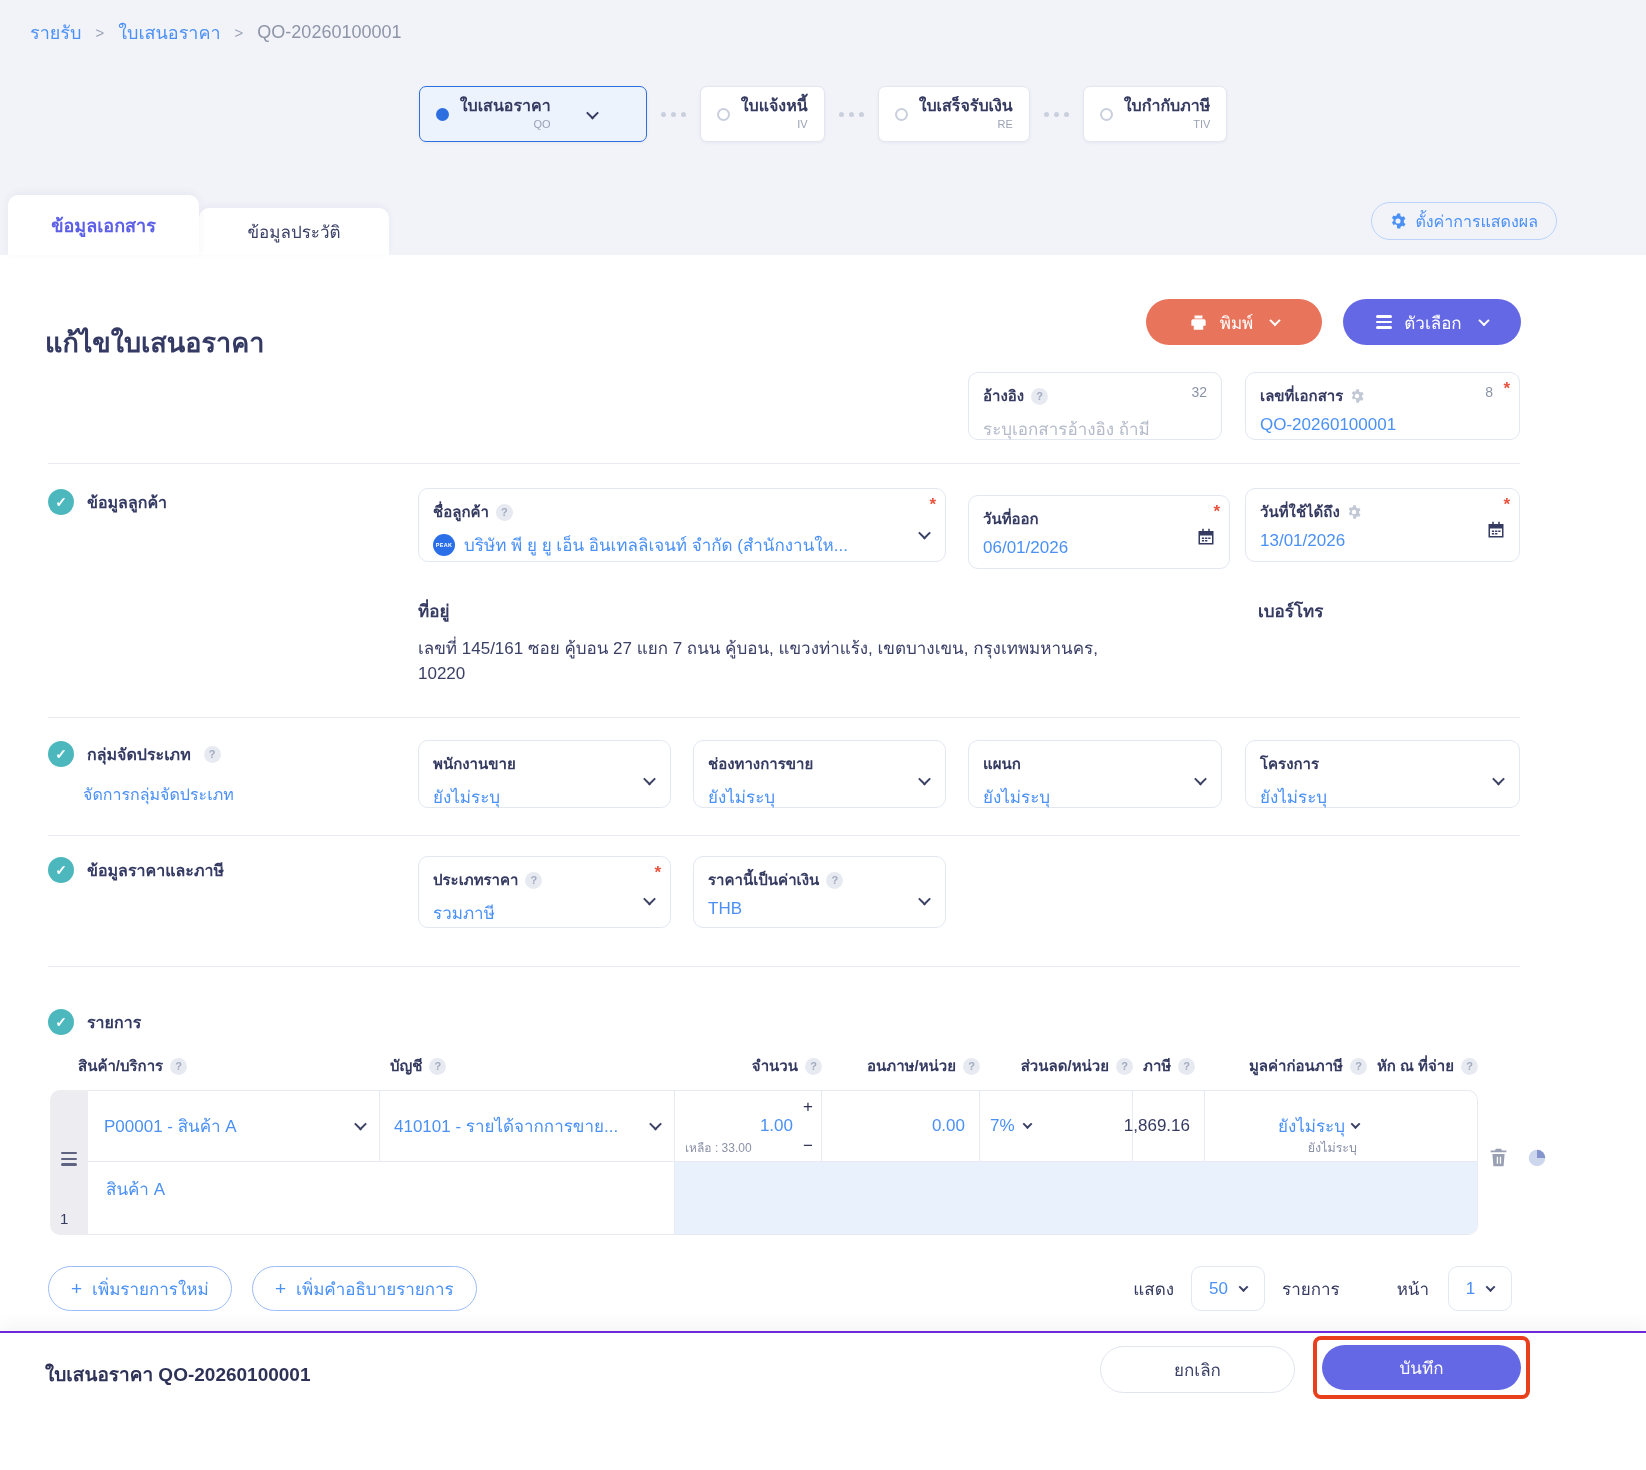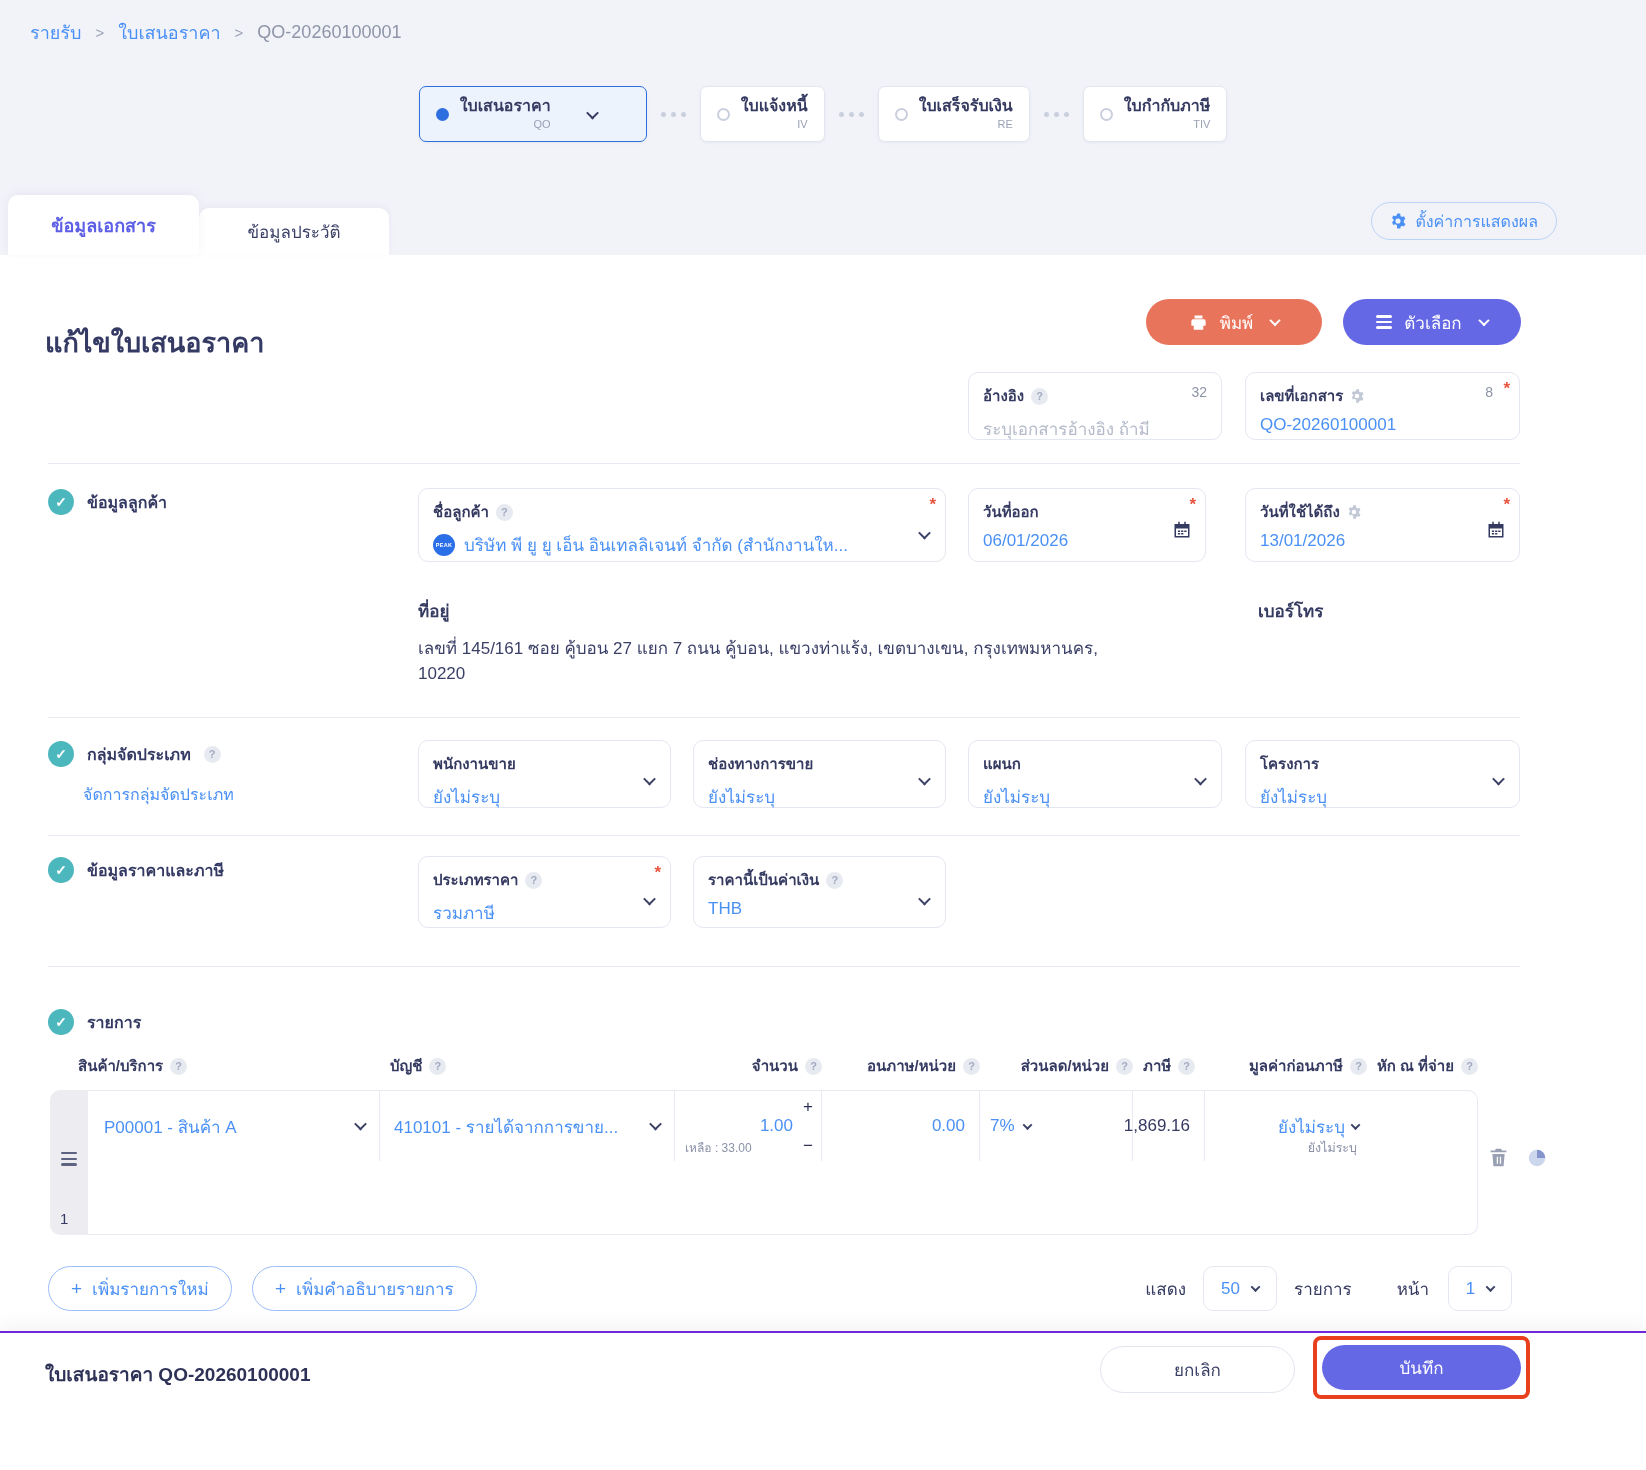--- a/index.html
+++ b/index.html
@@ -64,21 +64,21 @@
   .req { position:absolute; top:6px; right:9px; color:#e8543f; font-size:17px; font-weight:bold; }
   .qicon { width:17px; height:17px; border-radius:50%; background:#e7eaf1; color:#a3abc0; font-size:11px;
            font-weight:bold; display:inline-flex; align-items:center; justify-content:center; flex:0 0 auto; }
   .qicon::before { content:"?"; }
   .gearicon { width:14px; height:14px; fill:#c3c8d6; flex:0 0 auto; }
   .boxchev { position:absolute; right:16px; bottom:22px; color:#3c4266; }
   .cal { position:absolute; right:14px; top:32px; width:18px; height:18px; fill:#353a61; }
   .box-ref   { left:968px;  top:117px; width:254px; height:68px; }
   .box-doc   { left:1245px; top:117px; width:275px; height:68px; }
   .box-customer { left:418px; top:233px; width:528px; height:74px; }
-  .box-issue { left:968px;  top:233px; width:238px; height:74px; }
+  .box-issue { left:968px;  top:240px; width:262px; height:74px; }
   .box-valid { left:1245px; top:233px; width:275px; height:74px; }
   .withavatar { display:flex; align-items:center; gap:9px; padding-right:34px; }
   .avatar { width:22px; height:22px; border-radius:50%; background:#2a6fe8; color:#fff; font-size:5.5px;
             font-weight:bold; letter-spacing:0.3px; display:inline-flex; align-items:center; justify-content:center; flex:0 0 auto; }
   .ellip { white-space:nowrap; overflow:hidden; text-overflow:ellipsis; }
   .bluev { color:#4a90f5; }
   
   .divider { position:absolute; left:48px; right:126px; height:1px; background:#e9ebf3; }
   .d1 { top:208px; } .d2 { top:462px; } .d3 { top:580px; } .d4 { top:711px; }
   .sec { position:absolute; display:flex; align-items:center; gap:13px; }
@@ -140,21 +140,21 @@
   .addbtn { position:absolute; top:1011px; height:45px; border:1px solid #9cbdf8; border-radius:23px; background:#fff;
             color:#4a90f5; font-size:17px; font-family:inherit; display:flex; align-items:center; gap:10px;
             padding:0 22px; cursor:pointer; }
   .addbtn .plus::before { content:"+"; font-size:19px; }
   .btn-additem { left:48px; } .btn-adddesc { left:252px; }
   .pagination { position:absolute; top:1011px; right:134px; height:45px; display:flex; align-items:center; gap:17px; font-size:17px; color:#353a61; }
   .pgbox { height:45px; border:1px solid #e3e7f0; border-radius:10px; display:flex; align-items:center; justify-content:center;
            gap:12px; color:#4a90f5; cursor:pointer; }
   .pgbox .chev { color:#3c4266; width:7px; height:7px; }
   .pg-size { width:74px; } .pg-num { width:64px; margin-left:2px; }
-  .pg-gap { margin-left:28px; }
+  .pg-gap { margin-left:40px; }
   
   .footer { position:absolute; top:1331px; left:0; width:1646px; height:139px; background:#fff;
             border-top:2px solid #6d28d9; box-shadow:0 -6px 16px rgba(60,64,103,0.06); }
   .f-title { position:absolute; left:45px; top:26px; font-size:19px; font-weight:bold; color:#2e3257; }
   .btn-cancel { position:absolute; left:1100px; top:13px; width:195px; height:47px; border:1px solid #e1e5ee;
             border-radius:24px; background:#fff; color:#3a3f66; font-size:17px; font-family:inherit; cursor:pointer; }
   .save-highlight { position:absolute; left:1313px; top:3px; border:4px solid #e8401c; border-radius:8px; padding:5px; }
   .btn-save { width:199px; height:45px; border:none; border-radius:23px; background:#6568e4; color:#fff;
             font-size:17px; font-family:inherit; cursor:pointer; display:block; }
 </style>
@@ -459,20 +459,26 @@
           </div>
           <div class="cell c-prevat">
             <span>1,869.16</span>
           </div>
           <div class="cell c-wht">
             <span>ยังไม่ระบุ</span>
             <span class="chev"></span>
             <span class="wht-sub">ยังไม่ระบุ</span>
           </div>
         </div>
+        <div class="trow-desc">
+          <div class="cell c-desc">
+            <span>สินค้า A</span>
+          </div>
+          <div class="cell c-blue"></div>
+        </div>
       </div>
     </div>
     <svg class="row-trash" viewBox="0 0 24 24">
         <path d="M9 2h6l1 2h5v2H3V4h5l1-2zM5 8h14l-1.2 14H6.2L5 8zm5 3v8h1.5v-8H10zm3.5 0v8H15v-8h-1.5z"></path>
       </svg>
     <svg class="row-pie" viewBox="0 0 24 24">
         <circle cx="12" cy="12" r="9" fill="#ccd6ec"></circle>
         <path d="M12 3a9 9 0 0 1 9 9h-9z" fill="#8494cd"></path>
       </svg>
 

